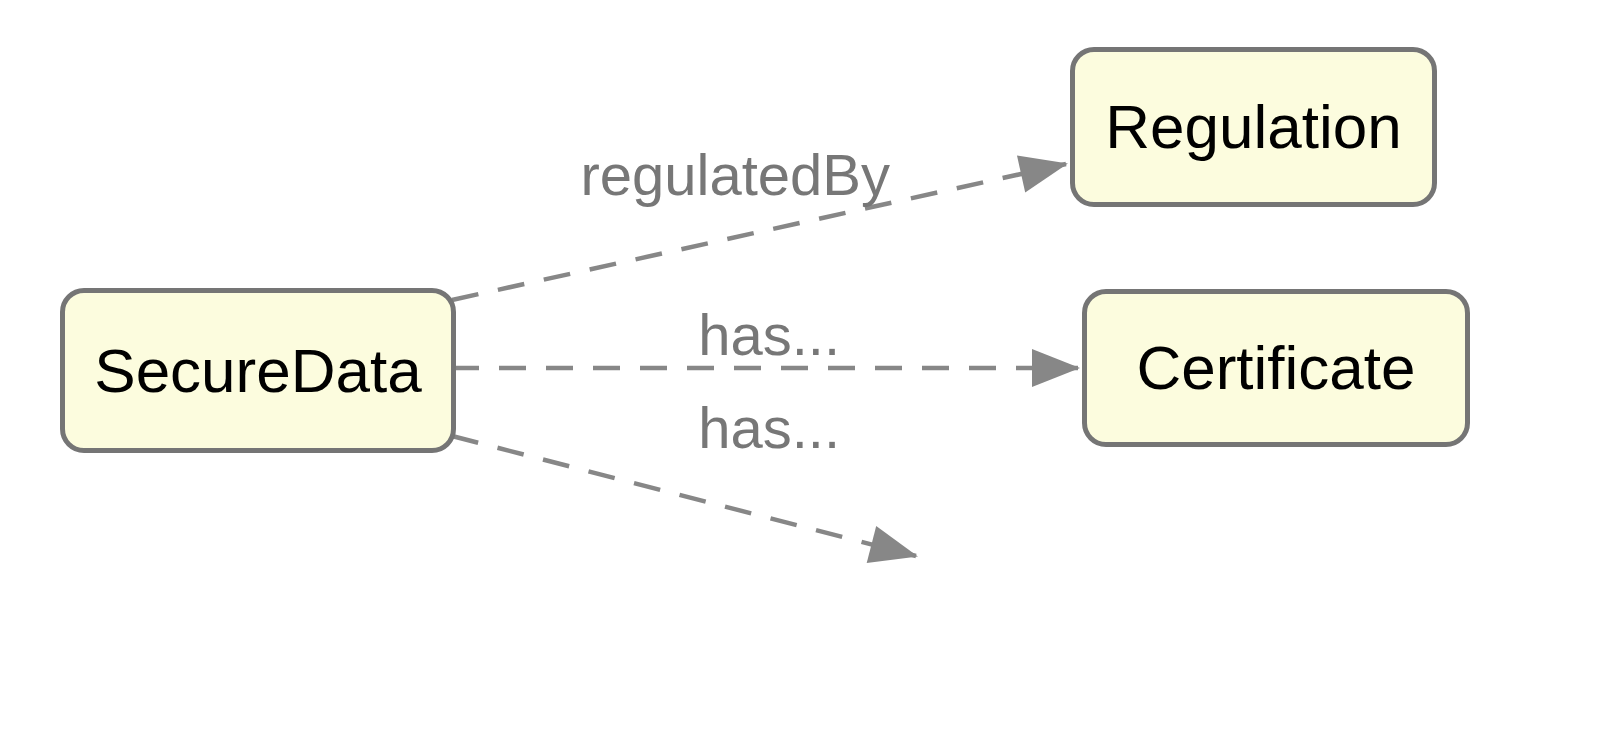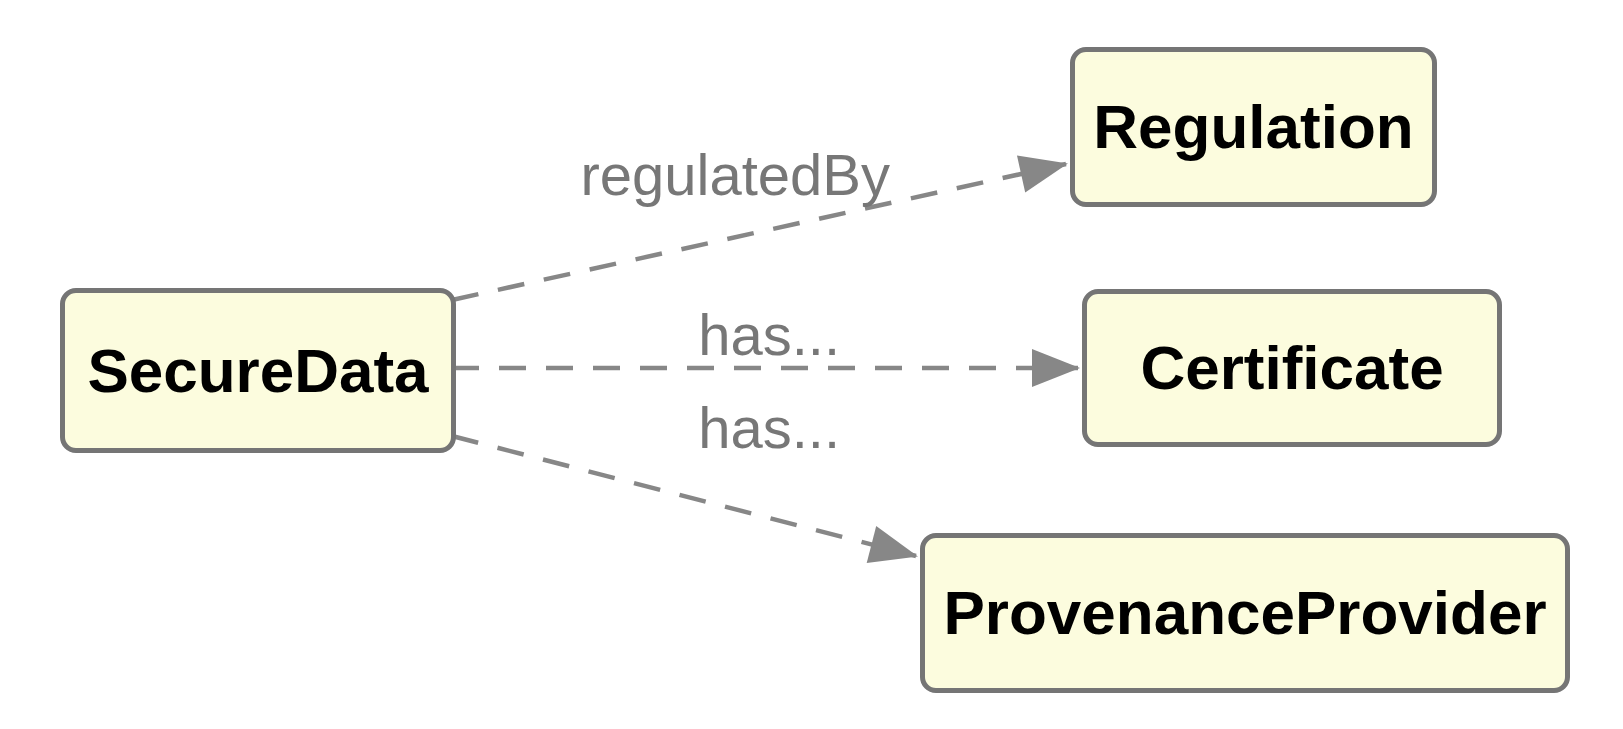--- a/index.html
+++ b/index.html
@@ -30,41 +30,40 @@
     stroke: var(--edge);
     stroke-width: 4.5;
     stroke-dasharray: 27 20;
     fill: none;
   }
   .arrowhead { fill: var(--edge); }
   .node {
     position: absolute;
     background: var(--node_fill);
     border: 5px solid var(--node_border);
-    border-radius: 16px;
+    border-radius: 24px;
     display: flex;
     align-items: center;
     justify-content: center;
     color: var(--node_text);
     font-size: 62px;
     line-height: 1;
     white-space: nowrap;
-    font-weight: bold;
   }
   .edge-label {
     position: absolute;
     color: var(--edge_label);
     font-size: 58px;
     line-height: 1.1;
     text-align: right;
     white-space: nowrap;
   }
   .node-securedata        { left: 60px;   top: 288px; width: 396px; height: 165px; }
   .node-regulation        { left: 1070px; top: 47px;  width: 367px; height: 160px; }
-  .node-certificate       { left: 1082px; top: 289px; width: 420px; height: 158px; }
+  .node-certificate       { left: 1082px; top: 289px; width: 388px; height: 158px; }
   .node-provenanceprovider{ left: 920px;  top: 533px; width: 650px; height: 160px; }
   .edge-label-regulatedby { left: 490px; top: 143px; width: 400px; }
   .edge-label-has-certificate { left: 540px; top: 303px; width: 300px; }
   .edge-label-has-provenance  { left: 540px; top: 396px; width: 300px; }
 </style>
 </head>
 <body>
 
 <div class="canvas">
 
@@ -84,23 +83,20 @@
   </div>
 
   <div class="node node-regulation">
     <span>Regulation</span>
   </div>
 
   <div class="node node-certificate">
     <span>Certificate</span>
   </div>
 
-  <div class="node node-provenanceprovider">
-    <span>ProvenanceProvider</span>
-  </div>
 
   <div class="edge-label edge-label-regulatedby">regulatedBy</div>
 
   <div class="edge-label edge-label-has-certificate">has...</div>
 
   <div class="edge-label edge-label-has-provenance">has...</div>
 
 </div>
 
 </body></html>

